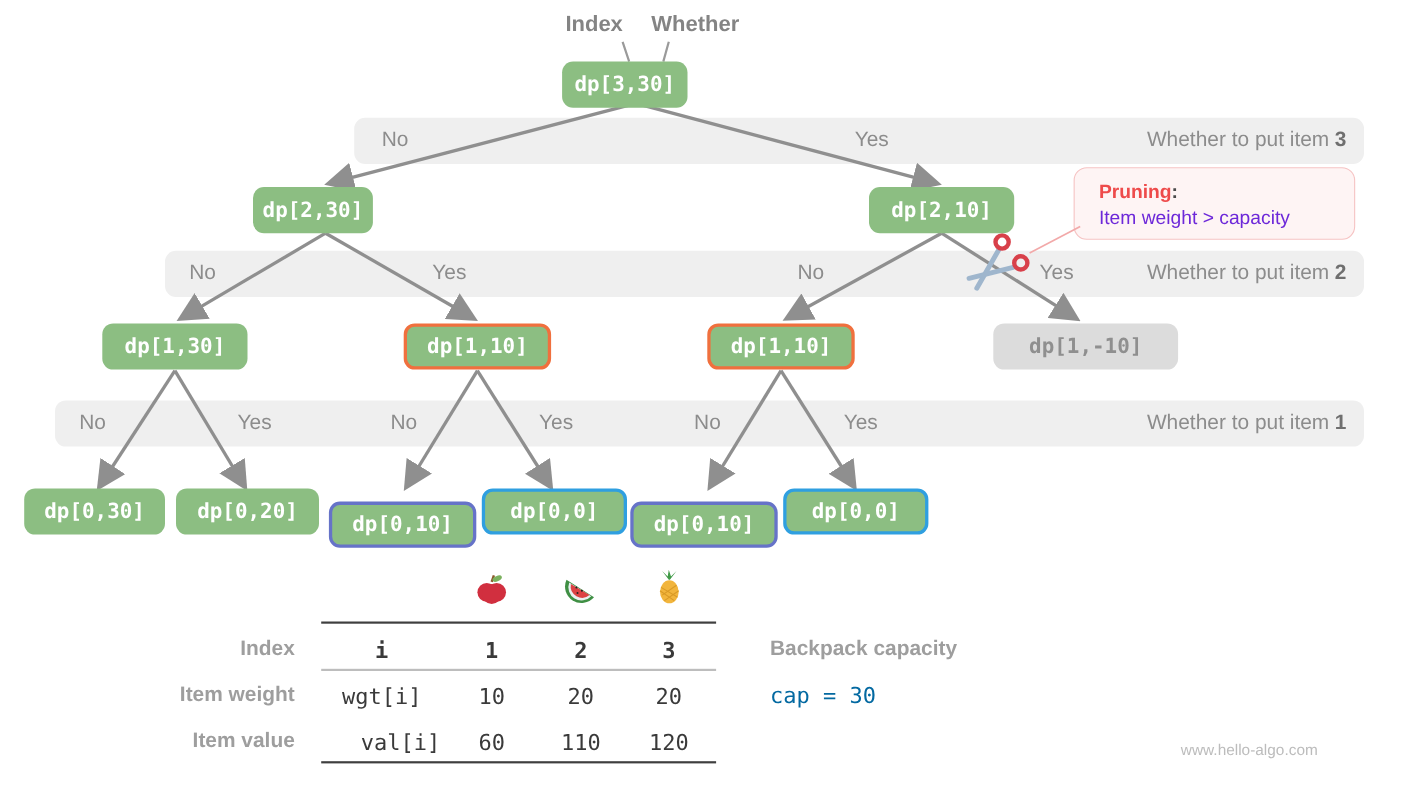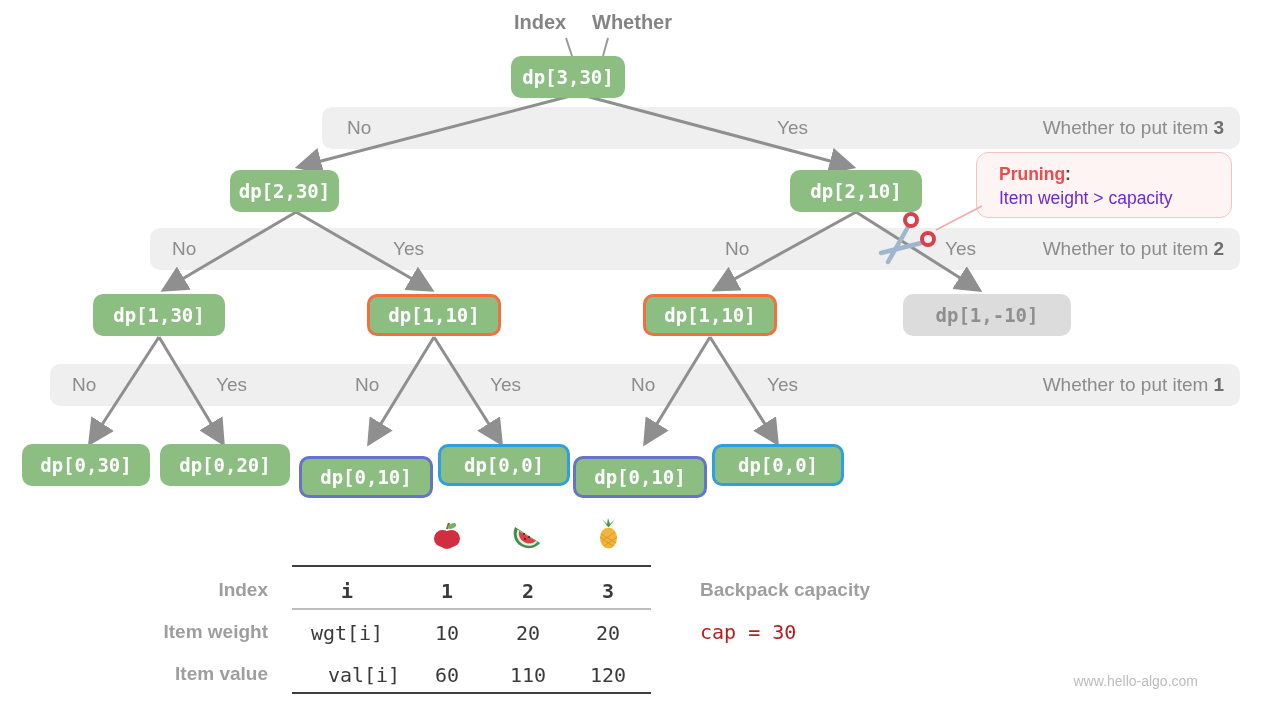--- a/index.html
+++ b/index.html
@@ -39,21 +39,21 @@
   .nodes-layer .node{z-index:3;}
 
   
   .tline{position:absolute;background:#3f3f3f;}
   .tline.light{background:#bdbdbd;}
   .rowhdr{position:absolute;width:200px;text-align:right;font-weight:bold;font-size:19px;color:#9e9e9e;}
   .cell{position:absolute;width:60px;text-align:center;font-family:"DejaVu Sans Mono",monospace;
         font-size:20px;color:#3a3a3a;}
   .cell.b{font-weight:bold;}
   .cap-label{position:absolute;font-weight:bold;font-size:19px;color:#9e9e9e;}
-  .cap-value{position:absolute;font-family:"DejaVu Sans Mono",monospace;font-size:20px;color:#b91c1c;}
+  .cap-value{position:absolute;font-family:"DejaVu Sans Mono",monospace;font-size:20px;color:#0369a1;}
   .fruit{position:absolute;}
 
   .watermark{position:absolute;top:673px;right:82px;font-family:Liberation Sans, sans-serif;
              font-size:14px;color:#bcbcbc;}
 </style>
 </head>
 <body>
 
 <div class="canvas">
 

